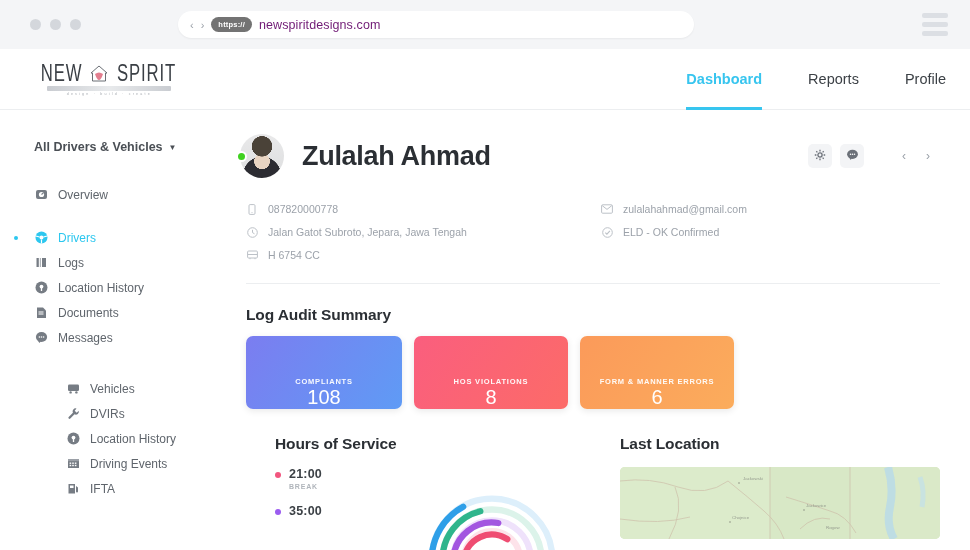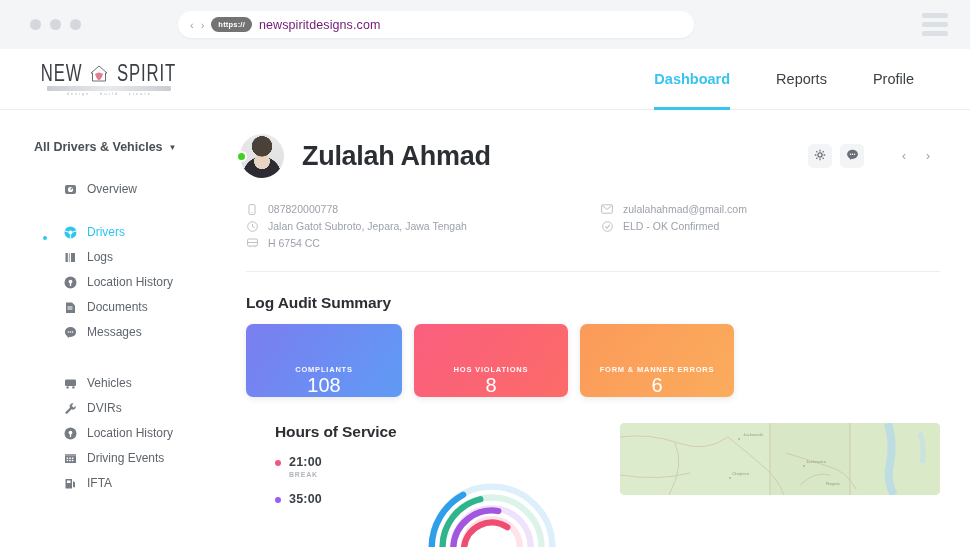--- a/index.html
+++ b/index.html
@@ -48,21 +48,21 @@
   .logo-word {
     font-family:"Liberation Sans", sans-serif;
     font-size:19px; font-weight:400; letter-spacing:1px;
     color:#3a3f45; transform: scaleY(1.25) scaleX(.88);
   }
   .logo-mark { width:22px; height:20px; position:relative; }
   .logo-rule { width:124px; height:5px; margin-top:2px;
     background:linear-gradient(90deg,#c9ccd1,#e8eaec,#c9ccd1); border-radius:1px; }
   .logo-tag { font-size:3.6px; color:#a9adb3; letter-spacing:2.2px; margin-top:1px; }
 
-  .topnav { position:absolute; right:56px; display:flex; gap:46px; align-items:center; height:61px; }
+  .topnav { position:absolute; right:24px; display:flex; gap:46px; align-items:center; height:61px; }
   .topnav a {
     font-size:14.5px; color:#3c4146; text-decoration:none;
     position:relative; height:61px; display:flex; align-items:center;
   }
   .topnav a.active { color:#37c5ef; font-weight:700; }
   .topnav a.active::after {
     content:""; position:absolute; left:0; right:0; bottom:0;
     height:3px; background:#37c5ef;
   }
 
@@ -71,25 +71,25 @@
 
   
   .sidebar { width:222px; padding-top:30px; position:relative; background:#fff; }
   .filter {
     display:flex; align-items:center; gap:6px;
     margin-left:34px; font-size:12.5px; color:#4a4f55; font-weight:600;
     cursor:pointer;
   }
   .caret { font-size:8px; color:#4a4f55; }
   .nav-group { margin-top:28px; }
-  .nav-group.second { margin-top:26px; }
+  .nav-group.second { margin-top:26px;padding-left:32px; }
   .nav-item {
-    display:flex; align-items:flex-start; gap:10px;
+    display:flex; align-items:center; gap:10px;
     height:25px; margin-bottom:0; padding-left:34px;
-    font-size:12px; color:#5f656c; cursor:pointer; position:relative;margin-left:29px;
+    font-size:12px; color:#5f656c; cursor:pointer; position:relative;
   }
   .nav-item + .nav-item { margin-top:0; }
   .nav-item.active { color:#2cc7ef; }
   .nav-item.active::before {
     content:""; position:absolute; left:14px; top:50%; transform:translateY(-50%);
     width:4px; height:4px; border-radius:50%; background:#2cc7ef;
   }
   .nav-ico { width:14px; height:14px; display:flex; align-items:center; justify-content:center; flex:0 0 14px; }
   .nav-ico svg { display:block; }
   .spacer-8 { height:18px; }
@@ -123,21 +123,21 @@
   }
   .pager { display:flex; gap:0; }
   .pg-btn {
     width:24px; height:24px; border-radius:5px; background:#fff;
     display:flex; align-items:center; justify-content:center;
     color:#9aa0a8; font-size:12px; cursor:pointer;
   }
 
   .contact-grid {
     display:grid; grid-template-columns: 355px 1fr;
-    row-gap:5px; margin-top:25px; padding-left:6px;
+    row-gap:11px; margin-top:25px; padding-left:6px;
   }
   .c-item { display:flex; align-items:center; gap:10px; font-size:10.5px; color:#9ca2aa; }
   .c-ico { width:12px; height:12px; display:flex; align-items:center; justify-content:center; flex:0 0 12px; }
 
   .divider { height:1px; background:#eceef0; margin:22px 0 0 6px; }
 
   .sect-title { font-size:15.5px; font-weight:700; color:#2b2f34; margin:22px 0 12px 6px; letter-spacing:-.1px; }
 
   .cards { display:flex; gap:12px; padding-left:6px; }
   .card {
@@ -490,20 +490,21 @@
                 <path d="M8 100 A67 67 0 0 1 43 42" stroke="#2e9fe8" stroke-width="7"></path>
                 <path d="M20 100 A55 55 0 0 1 62 47" stroke="#2fb58c" stroke-width="7"></path>
                 <path d="M32 100 A43 43 0 0 1 82 60" stroke="#a356e0" stroke-width="7"></path>
                 <path d="M44 100 A31 31 0 0 1 92 78" stroke="#ef4d72" stroke-width="7"></path>
               </g>
             </svg>
           </div>
         </div>
 
         <div class="loc">
+          <div class="loc-title">Last Location</div>
           <div class="map">
             <svg width="320" height="72" viewBox="0 0 320 72">
               <rect width="320" height="72" fill="#dbeac9"></rect>
               <rect x="0" y="0" width="150" height="72" fill="#dcebcb"></rect>
               <rect x="150" y="0" width="80" height="72" fill="#d8e8c6"></rect>
               <rect x="230" y="0" width="90" height="72" fill="#dae9c8"></rect>
               <path d="M268 0 q6 20 2 40 q-4 18 4 32" stroke="#b9dbe8" stroke-width="8" fill="none" opacity=".85"></path>
               <path d="M300 10 q5 14 2 30" stroke="#c2e0ea" stroke-width="5" fill="none" opacity=".7"></path>
               <g stroke="#cdbda8" stroke-width=".8" fill="none" opacity=".85">
                 <path d="M0 14 q30 -4 58 6 q28 10 50 -6"></path>

